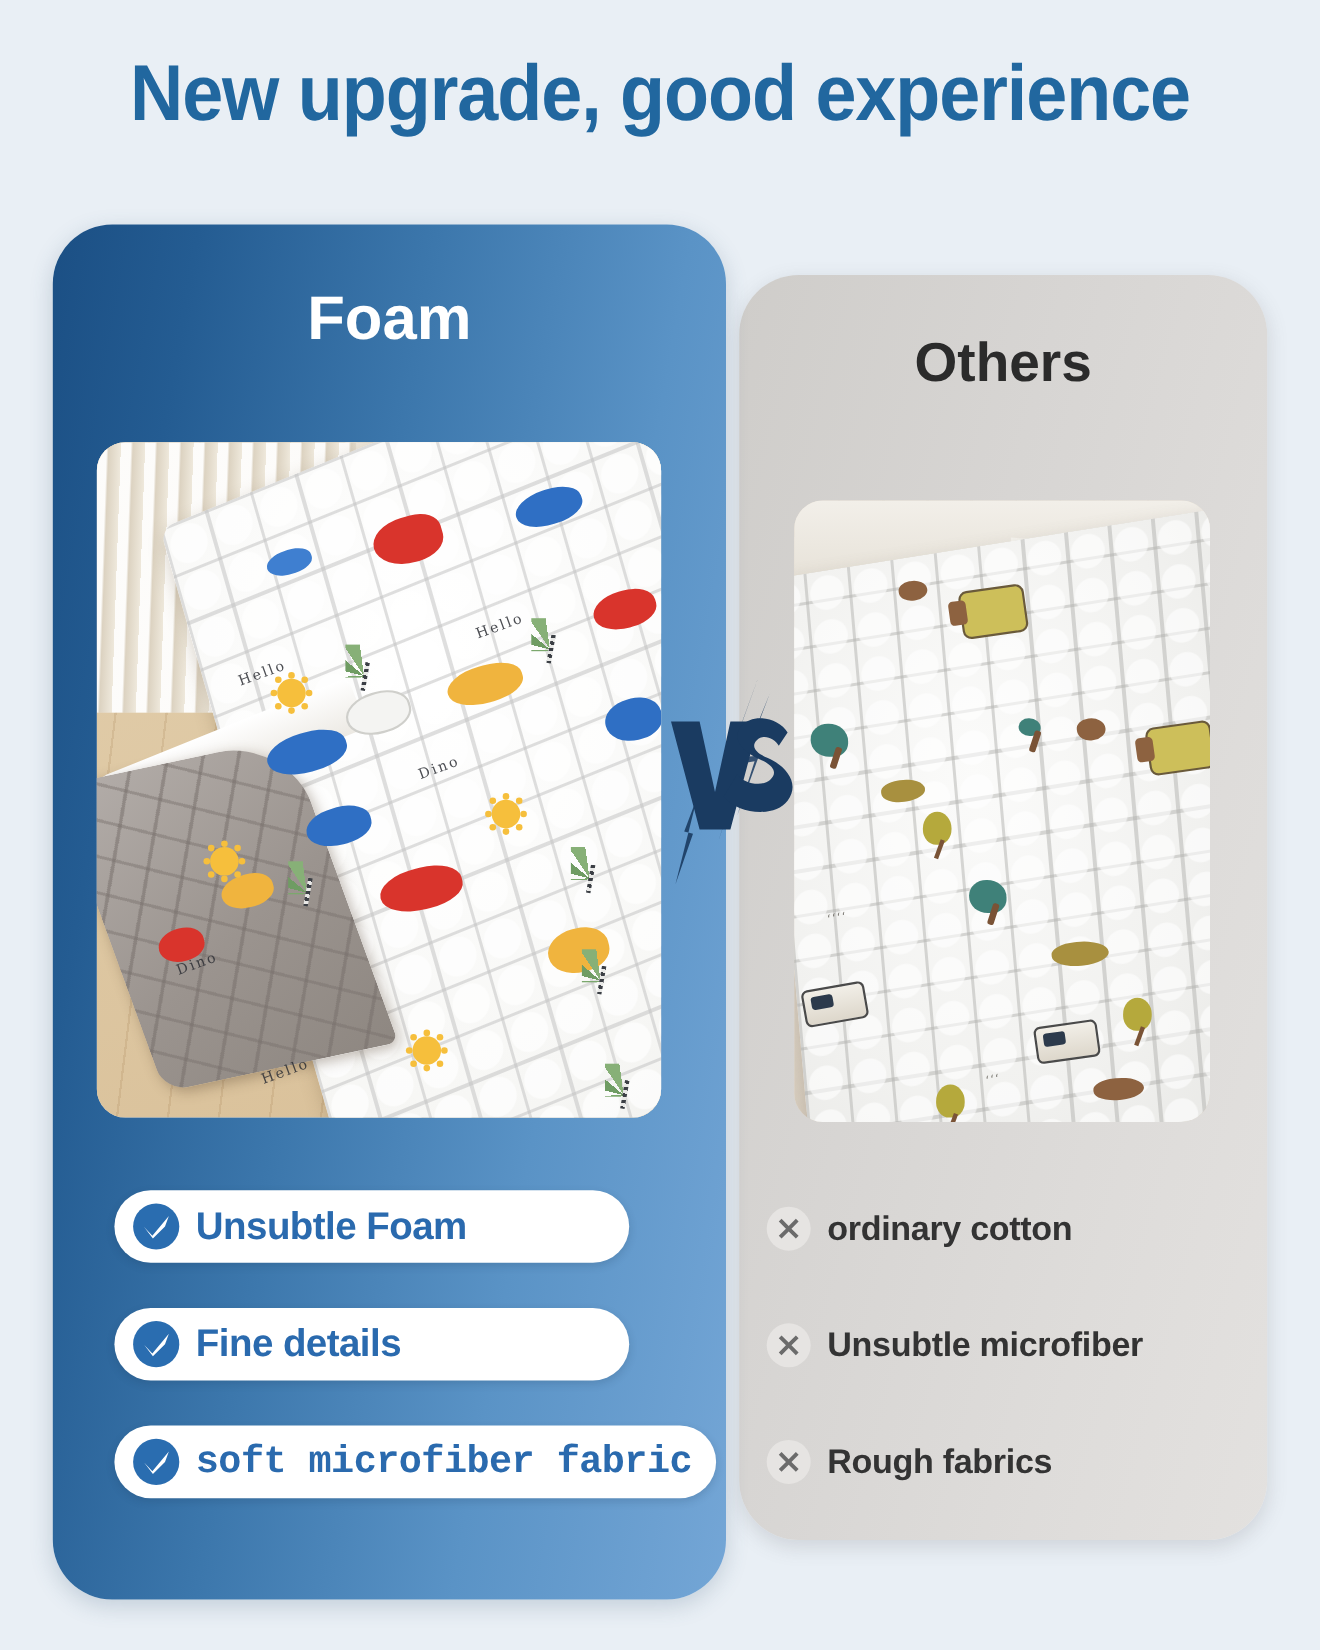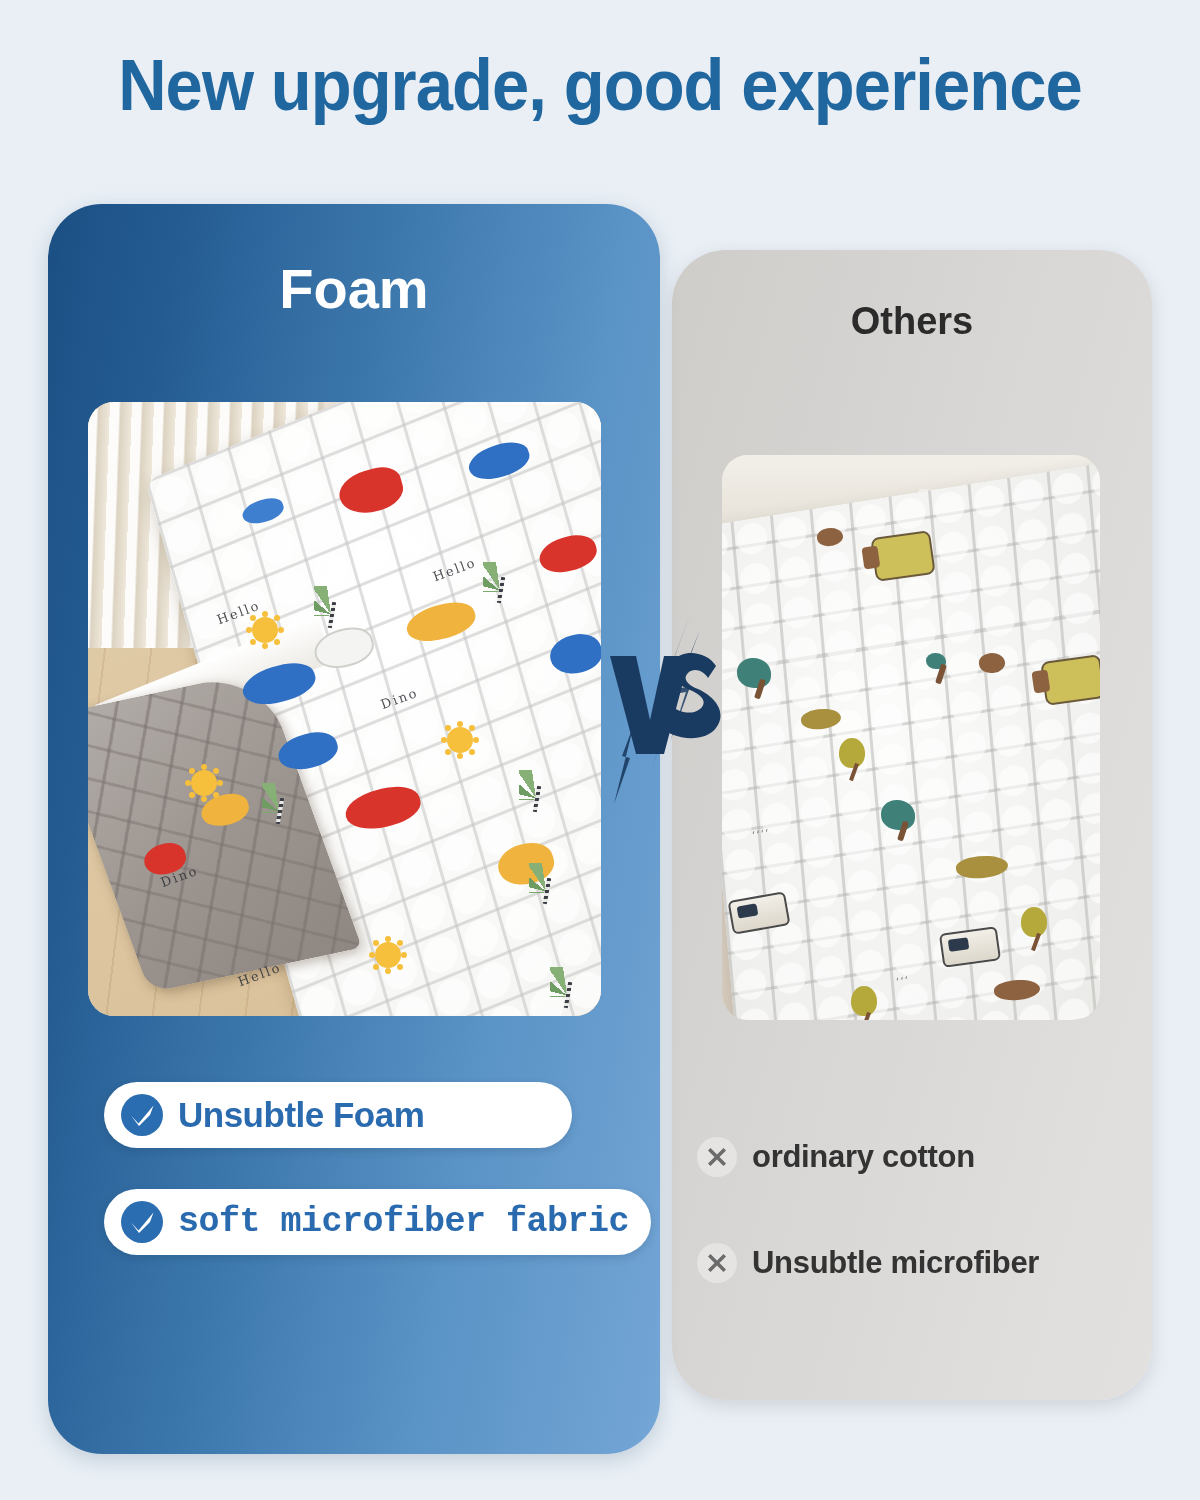--- a/index.html
+++ b/index.html
@@ -84,21 +84,21 @@
     font-weight: bold;
     white-space: nowrap;
   }
   .card-ours .card-heading {
     top: 52px;
     font-size: 56px;
     color: #ffffff;
   }
   .card-others .card-heading {
     top: 50px;
-    font-size: 38px;
+    font-size: 50px;
     color: #2b2b2b;
   }
 
   
   .photo {
     position: absolute;
     border-radius: 26px;
     overflow: hidden;
     background: #e7e2da;
   }
@@ -446,21 +446,21 @@
     font-weight: bold;
     color: #2a6aae;
     white-space: nowrap;
     letter-spacing: -0.5px;
   }
 
   
   .con-list {
     position: absolute;
     left: 24px;
-    top: 880px;
+    top: 840px;
     width: 440px;
   }
   .con-row {
     display: flex;
     align-items: center;
     gap: 14px;
     height: 54px;
     margin-bottom: 52px;
   }
   .con-row:last-child { margin-bottom: 0; }
@@ -538,20 +538,29 @@
       <div class="pill">
         <span class="check-icon">
           <svg viewBox="0 0 44 44" width="44" height="44">
             <circle cx="22" cy="22" r="21" fill="#2a6db0"></circle>
             <path d="M11 22.5 L18.5 30.5 L33.5 12.5 L30 22 L19 33 Z" fill="#ffffff"></path>
           </svg>
         </span>
         <span class="pill-label">Unsubtle Foam</span>
       </div>
 
+      <div class="pill">
+        <span class="check-icon">
+          <svg viewBox="0 0 44 44" width="44" height="44">
+            <circle cx="22" cy="22" r="21" fill="#2a6db0"></circle>
+            <path d="M11 22.5 L18.5 30.5 L33.5 12.5 L30 22 L19 33 Z" fill="#ffffff"></path>
+          </svg>
+        </span>
+        <span class="pill-label">Fine details</span>
+      </div>
 
       <div class="pill">
         <span class="check-icon">
           <svg viewBox="0 0 44 44" width="44" height="44">
             <circle cx="22" cy="22" r="21" fill="#2a6db0"></circle>
             <path d="M11 22.5 L18.5 30.5 L33.5 12.5 L30 22 L19 33 Z" fill="#ffffff"></path>
           </svg>
         </span>
         <span class="pill-label">soft microfiber fabric</span>
       </div>
@@ -613,20 +622,30 @@
         <span class="x-icon">
           <svg viewBox="0 0 42 42" width="42" height="42">
             <circle cx="21" cy="21" r="20" fill="#e6e4e2"></circle>
             <path d="M12 14.5 L14.5 12 L21 18.5 L27.5 12 L30 14.5 L23.5 21
                      L30 27.5 L27.5 30 L21 23.5 L14.5 30 L12 27.5 L18.5 21 Z" fill="#6b6b6b"></path>
           </svg>
         </span>
         <span class="con-label">Unsubtle microfiber</span>
       </div>
 
+      <div class="con-row">
+        <span class="x-icon">
+          <svg viewBox="0 0 42 42" width="42" height="42">
+            <circle cx="21" cy="21" r="20" fill="#e6e4e2"></circle>
+            <path d="M12 14.5 L14.5 12 L21 18.5 L27.5 12 L30 14.5 L23.5 21
+                     L30 27.5 L27.5 30 L21 23.5 L14.5 30 L12 27.5 L18.5 21 Z" fill="#6b6b6b"></path>
+          </svg>
+        </span>
+        <span class="con-label">Rough fabrics</span>
+      </div>
 
     </div>
   </div>
 
   <div class="vs-badge">
     <svg viewBox="0 0 120 200" width="120" height="200" aria-hidden="true">
       <g fill="#1a3b61">
 
         <path d="M86 6 L58 84 L74 82 L48 160 L70 92 L54 94 Z" opacity="0.95"></path>
         <path d="M96 22 L74 80 L86 79 L66 134 L82 84 L70 86 Z" opacity="0.85"></path>

